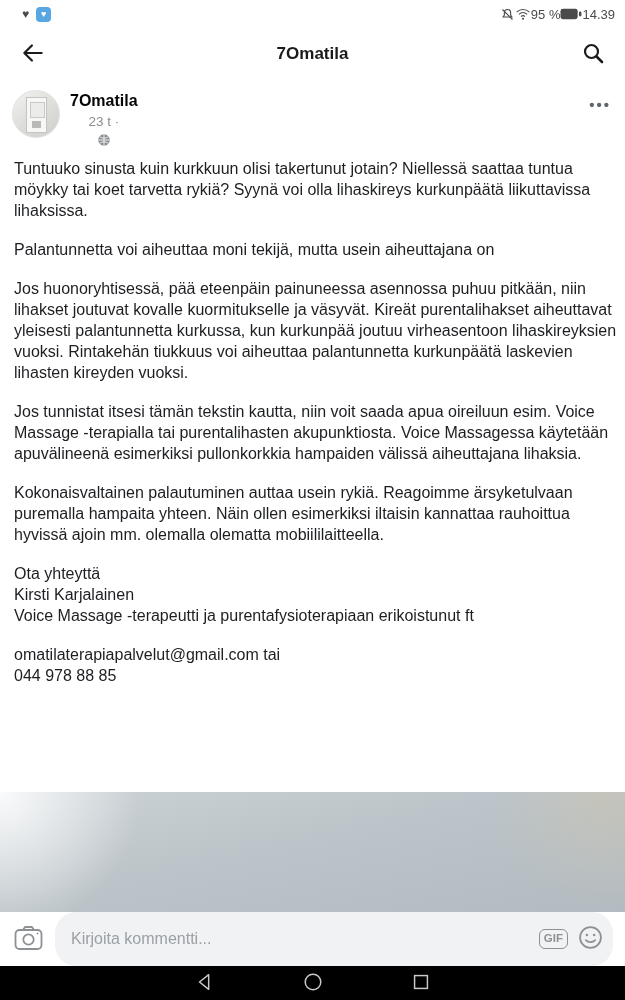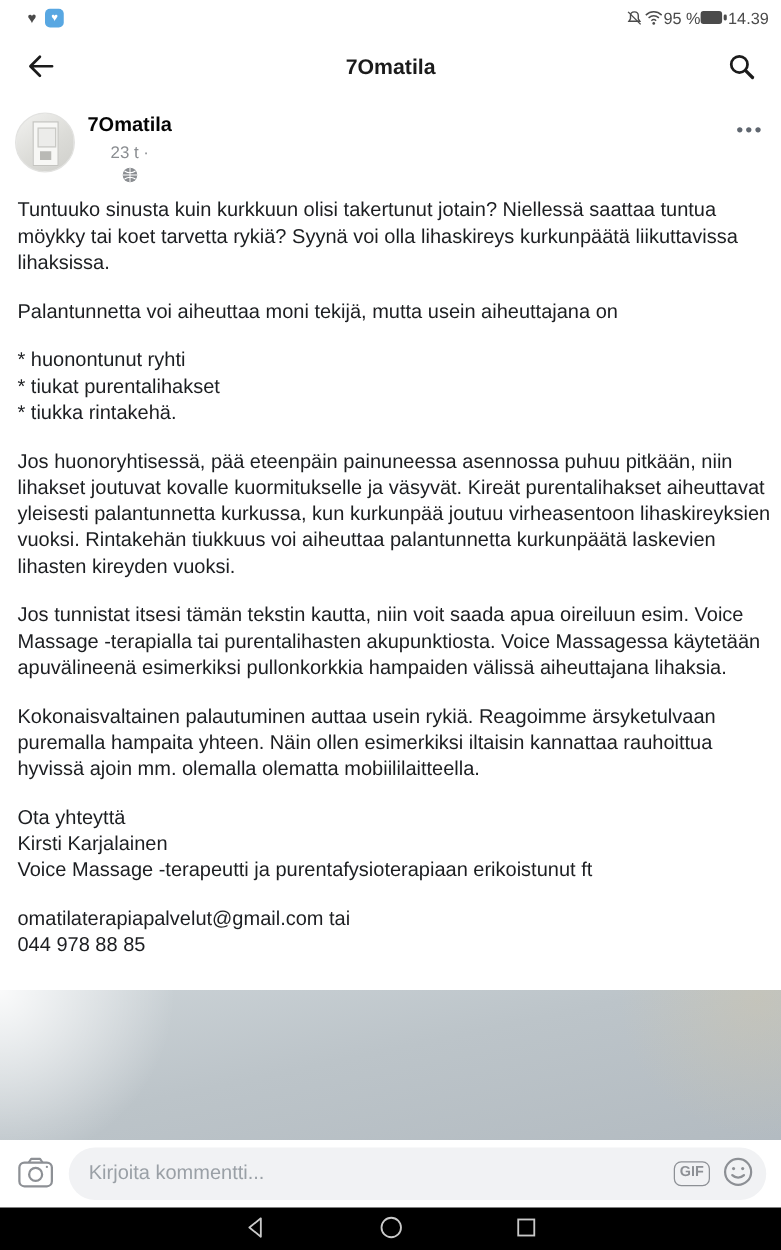--- a/index.html
+++ b/index.html
@@ -74,21 +74,21 @@
       radial-gradient(circle at 0% 0%, rgba(255,255,255,0.9) 0%, rgba(255,255,255,0) 22%),
       radial-gradient(circle at 97% 5%, rgba(214,198,162,0.35) 0%, rgba(214,198,162,0) 18%),
       linear-gradient(168deg, #ccd3d7 0%, #bcc4c9 45%, #b3bbc1 100%);
   }
   
   .comment-bar{
     height:54px; background:#ffffff; display:flex; align-items:center;
     padding:0 12px 0 14px; gap:12px;
   }
   .comment-pill{
-    flex:1; height:42px; border-radius:21px; background:#f1f2f4;
+    flex:1; height:54px; border-radius:21px; background:#f1f2f4;
     display:flex; align-items:center; padding:0 10px 0 16px; gap:10px;
   }
   .comment-input{
     flex:1; border:none; background:transparent; outline:none;
     font-family:"Liberation Sans", sans-serif;
     font-size:16px; color:#1c1e21;
   }
   .comment-input::placeholder{ color:#9aa0a6; opacity:1; }
   .gif-badge{
     border:1.6px solid #8d9095; border-radius:6px; color:#8d9095;
@@ -174,23 +174,20 @@
       </div>
     </div>
     <button class="icon-btn more-btn" aria-label="More options">
       <span>•••</span>
     </button>
   </div>
 
   <div class="post-body">
     <p class="post-paragraph">Tuntuuko sinusta kuin kurkkuun olisi takertunut jotain? Niellessä saattaa tuntua möykky tai koet tarvetta rykiä? Syynä voi olla lihaskireys kurkunpäätä liikuttavissa lihaksissa.</p>
     <p class="post-paragraph">Palantunnetta voi aiheuttaa moni tekijä, mutta usein aiheuttajana on</p>
-    <p class="post-paragraph">* huonontunut ryhti
-* tiukat purentalihakset
-* tiukka rintakehä.</p>
     <p class="post-paragraph">Jos huonoryhtisessä, pää eteenpäin painuneessa asennossa puhuu pitkään, niin lihakset joutuvat kovalle kuormitukselle ja väsyvät. Kireät purentalihakset aiheuttavat yleisesti palantunnetta kurkussa, kun kurkunpää joutuu virheasentoon lihaskireyksien vuoksi. Rintakehän tiukkuus voi aiheuttaa palantunnetta kurkunpäätä laskevien lihasten kireyden vuoksi.</p>
     <p class="post-paragraph">Jos tunnistat itsesi tämän tekstin kautta, niin voit saada apua oireiluun esim. Voice Massage -terapialla tai purentalihasten akupunktiosta. Voice Massagessa käytetään apuvälineenä esimerkiksi pullonkorkkia hampaiden välissä aiheuttajana lihaksia.</p>
     <p class="post-paragraph">Kokonaisvaltainen palautuminen auttaa usein rykiä. Reagoimme ärsyketulvaan puremalla hampaita yhteen. Näin ollen esimerkiksi iltaisin kannattaa rauhoittua hyvissä ajoin mm. olemalla olematta mobiililaitteella.</p>
     <p class="post-paragraph">Ota yhteyttä
 Kirsti Karjalainen
 Voice Massage -terapeutti ja purentafysioterapiaan erikoistunut ft</p>
     <p class="post-paragraph">omatilaterapiapalvelut@gmail.com tai
 044 978 88 85</p>
   </div>
 

